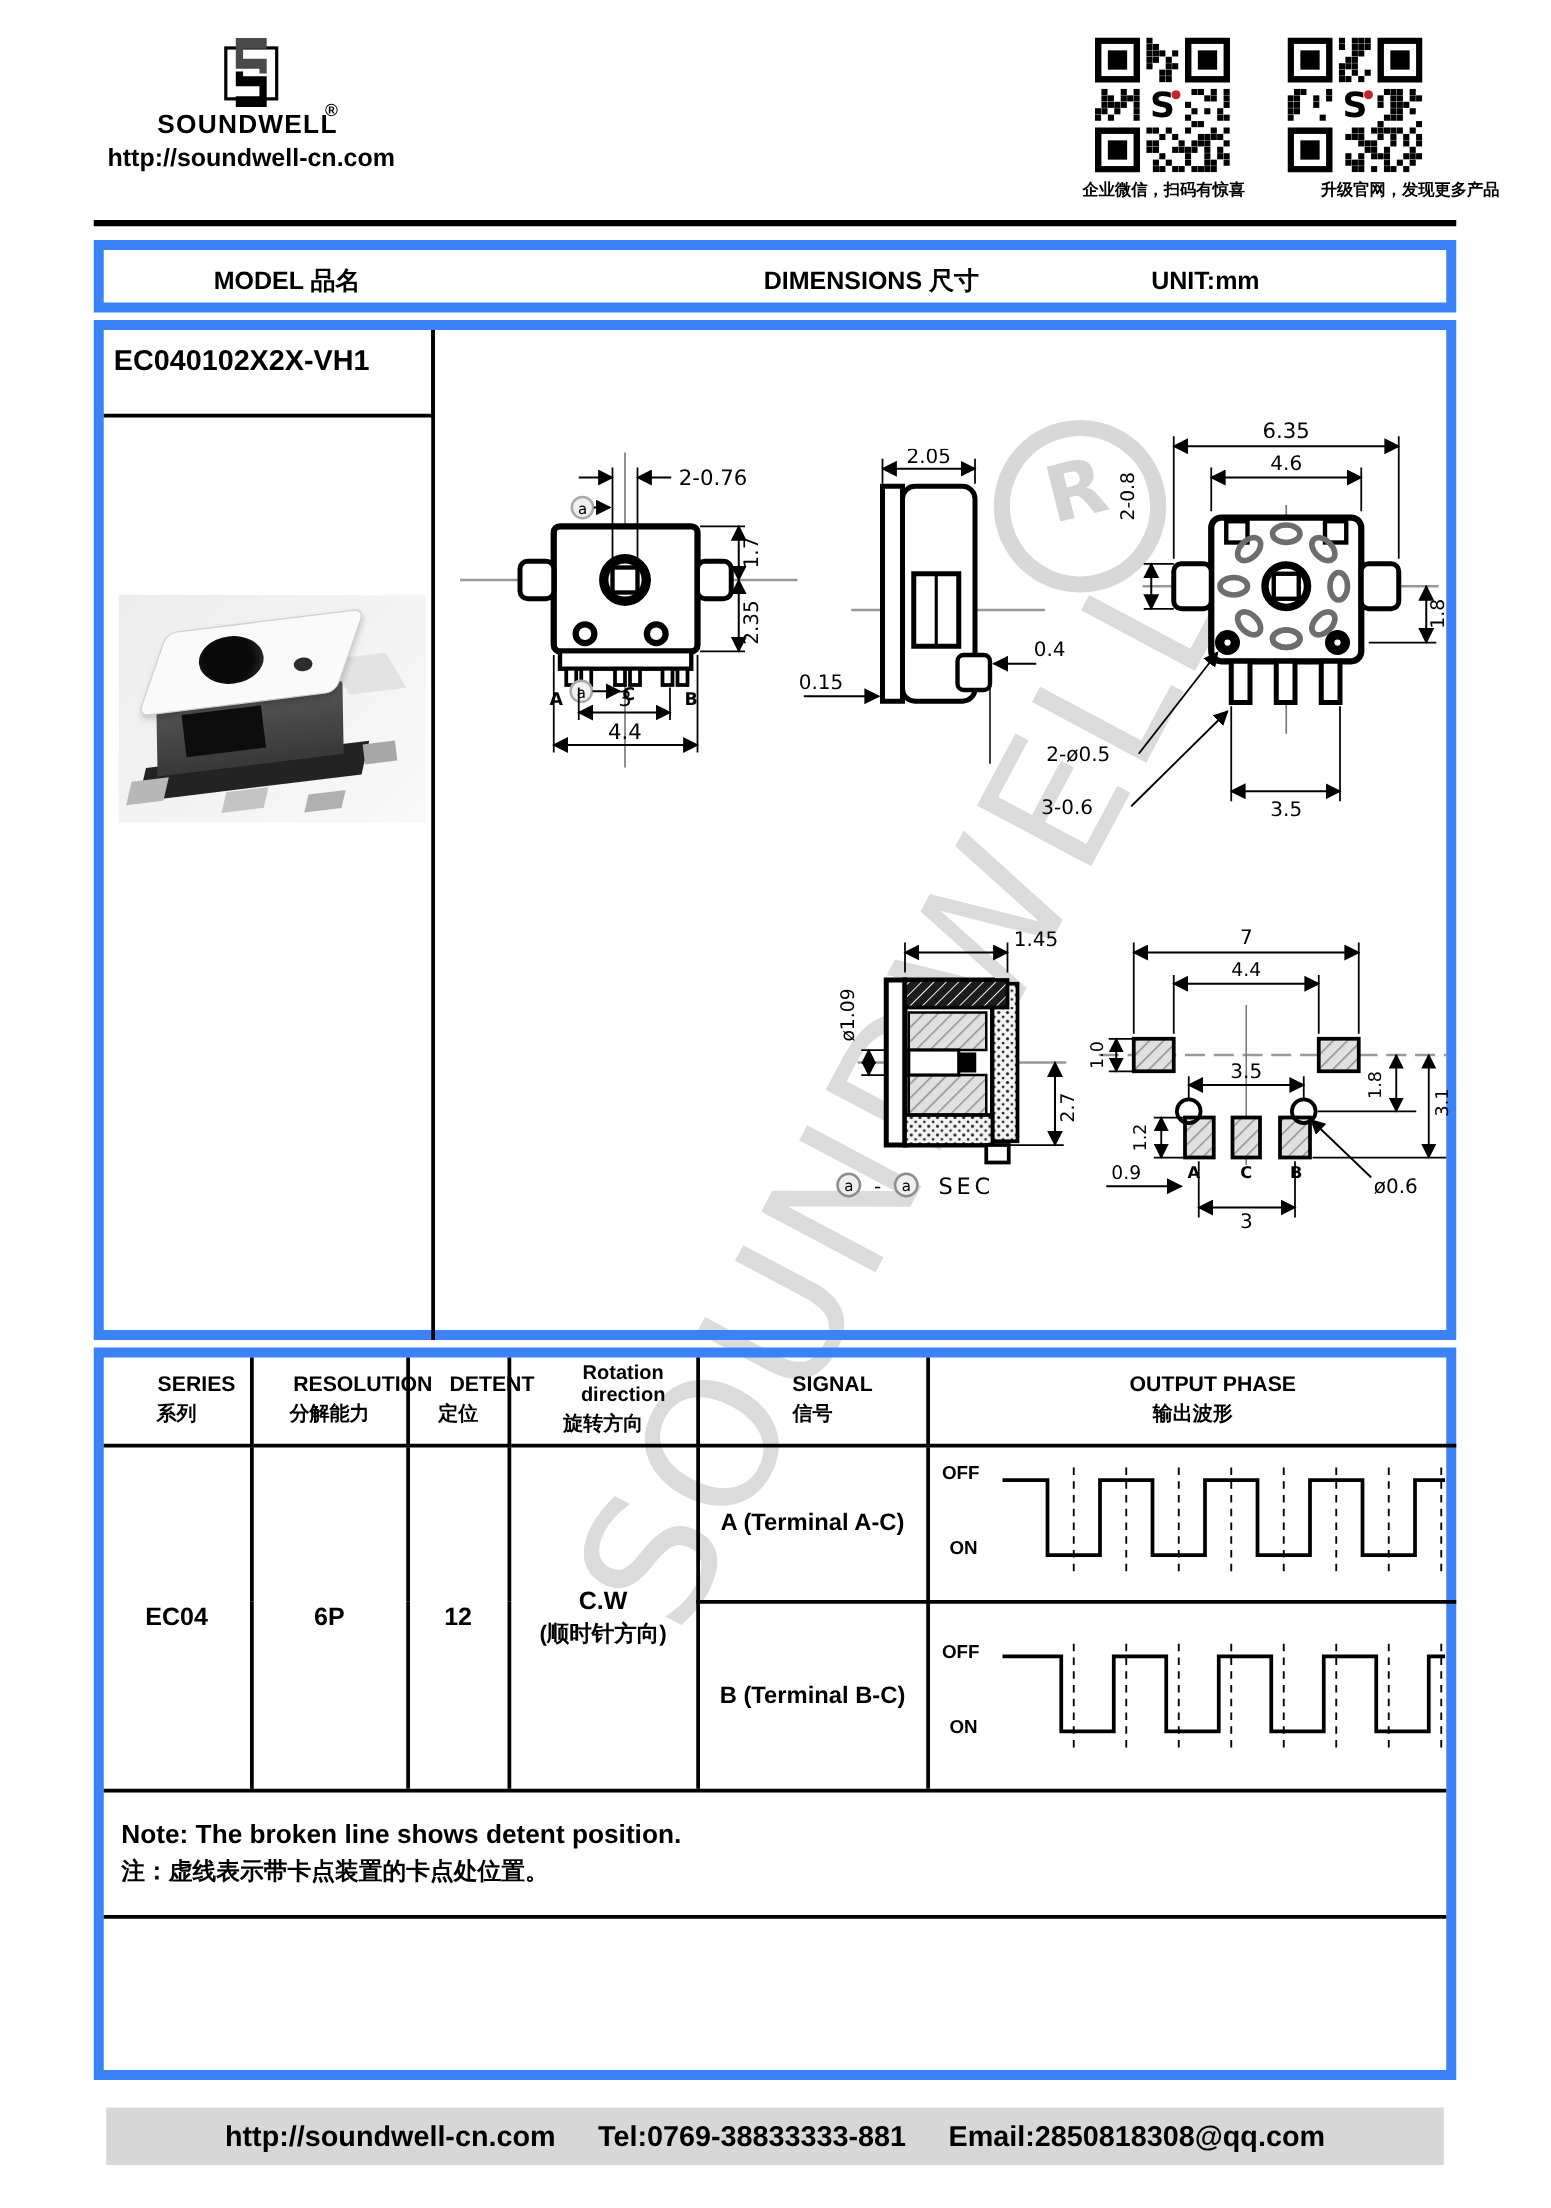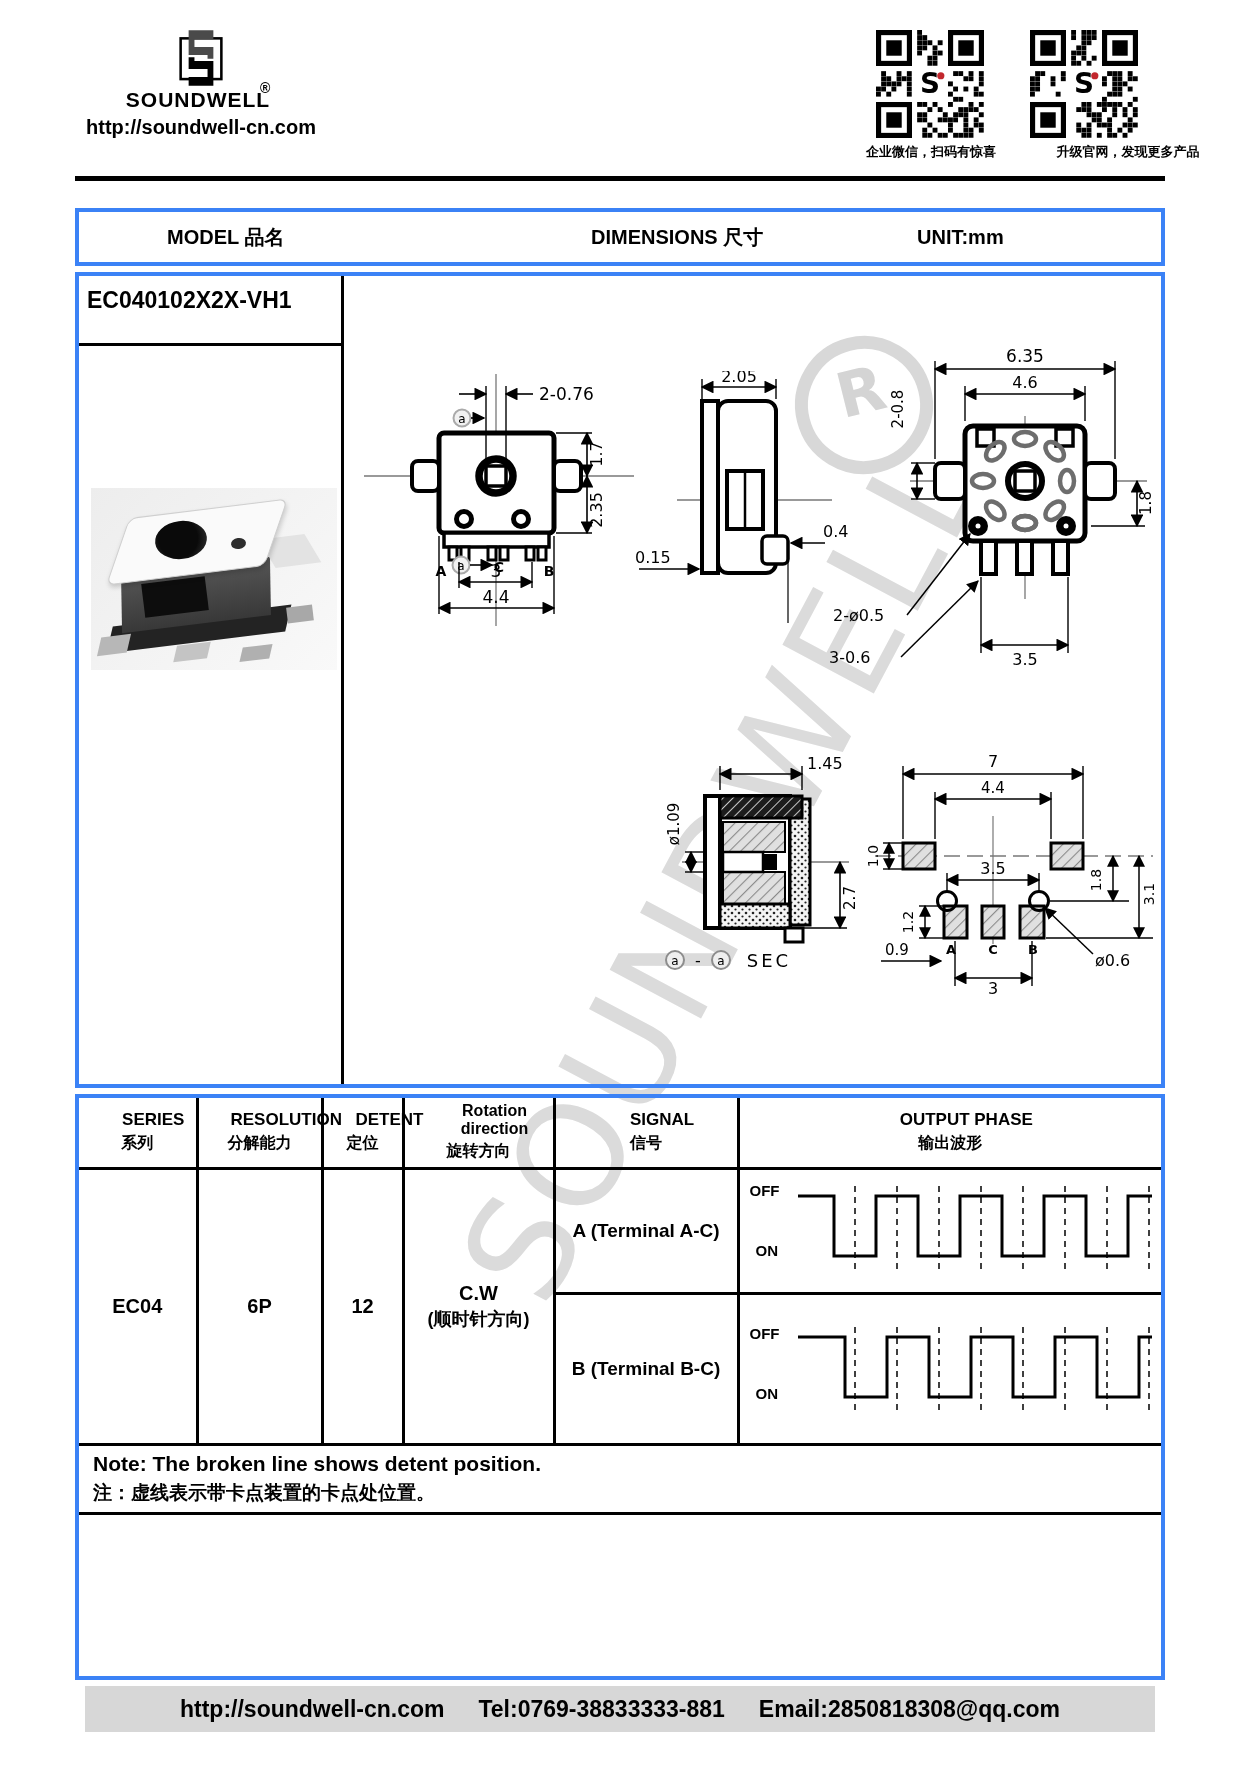--- a/index.html
+++ b/index.html
@@ -1,19 +1,19 @@
 <!DOCTYPE html>
 <html><head>
 <meta charset="utf-8">
 <style>
   html,body{margin:0;padding:0;background:#fff;}
   #page{position:relative;width:1241px;height:1766px;background:#fff;overflow:hidden;
         font-family:"Liberation Sans",sans-serif;color:#000;}
   .abs{position:absolute;}
-  .bx{position:absolute;border:4px solid #3b82f6;box-sizing:border-box;background:transparent;margin-top:16px;}
+  .bx{position:absolute;border:8px solid #3b82f6;box-sizing:border-box;background:transparent;}
   svg text{font-family:"DejaVu Sans",sans-serif;fill:#000;}
   
   .brand{position:absolute;left:118px;top:88px;width:160px;text-align:center;
          font-size:21px;font-weight:bold;letter-spacing:1px;}
   .regmark{position:absolute;left:260px;top:80px;font-size:14px;font-weight:bold;}
   .hurl{position:absolute;left:86px;top:116px;font-size:20px;font-weight:bold;}
   .qrcap{position:absolute;font-size:13px;font-weight:bold;text-align:center;}
   .hr1{position:absolute;left:75px;top:176px;width:1090px;height:5px;background:#000;}
   
   .tb span{position:absolute;top:0;line-height:50px;font-size:20px;font-weight:bold;}
@@ -39,21 +39,21 @@
           font-weight:bold;padding-left:12px;}
   table.spec{width:100%;border-collapse:collapse;table-layout:fixed;border-style:hidden;}
   table.spec td,table.spec th{border:3px solid #000;text-align:center;vertical-align:middle;
       font-family:"Liberation Sans",sans-serif;padding:0;background:transparent;}
   .hen{font-size:17px;font-weight:bold;padding-left:32px;}
   .hzh{font-size:16px;font-weight:bold;margin-top:3px;}
   .cellval{font-size:20px;font-weight:600;}
   .sigcell{font-size:19px;font-weight:600;}
   .wavecell{position:relative;}
   .offon{position:absolute;font-size:15px;font-weight:bold;}
-  .noterow{border-top:3px solid #000;padding:6px 14px;}
+  .noterow{border-top:3px solid #000;padding:22px 14px;}
   .note-en{font-size:21px;font-weight:bold;}
   .note-zh{font-size:19px;font-weight:bold;margin-top:4px;}
   .emptyrow{border-top:3px solid #000;}
   
   .footer{position:absolute;left:85px;top:1686px;width:1070px;height:46px;background:#d7d7d7;
           display:flex;align-items:center;justify-content:center;gap:34px;}
   .footer span{font-size:23px;font-weight:bold;}
 </style>
 </head>
 <body>
@@ -342,21 +342,21 @@
 
   <div class="hr1"></div>
 
   <div class="wm">SOUNDWELL</div>
   <div class="wmr">
     <span>R</span>
   </div>
 
   <div class="bx tb" style="left:75px;top:192px;width:1090px;height:58px">
     <span style="left:88px">MODEL 品名</span>
-    <span style="left:512px">DIMENSIONS 尺寸</span>
+    <span style="left:528px">DIMENSIONS 尺寸</span>
     <span style="left:838px">UNIT:mm</span>
   </div>
 
   <div class="bx" style="left:75px;top:256px;width:1090px;height:816px">
     <div class="leftcol"></div>
     <div class="modelcell">
       <span>EC040102X2X-VH1</span>
     </div>
 
     <div class="photo">

